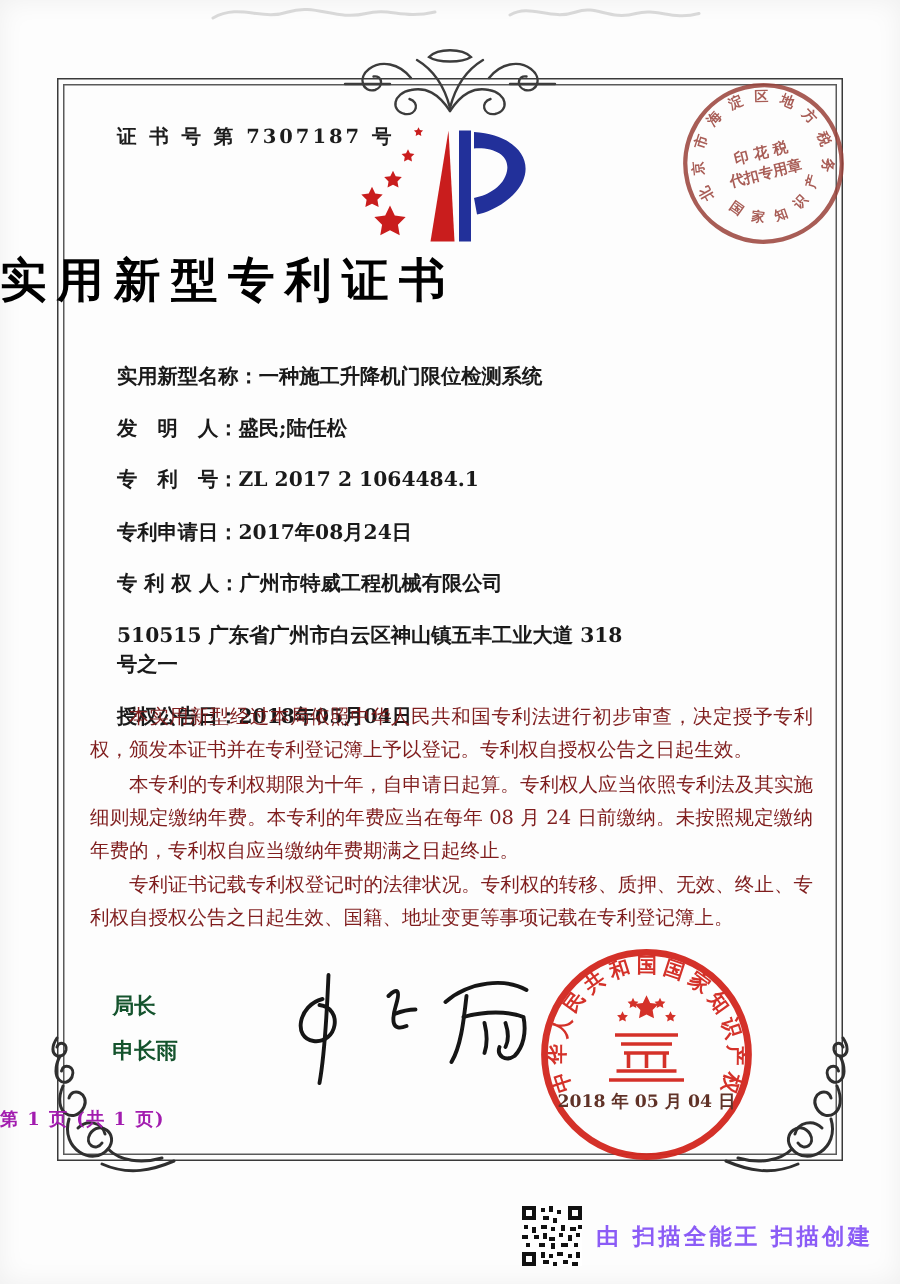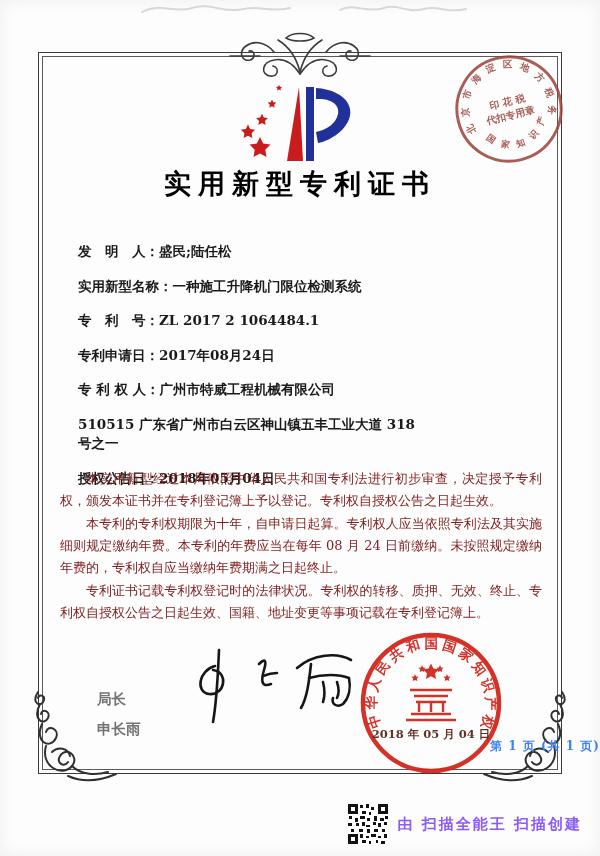--- a/index.html
+++ b/index.html
@@ -5,36 +5,36 @@
   html,body{margin:0;padding:0;background:#e9e9e9;}
   .page{
     position:relative;width:600px;height:856px;background:#fdfdfd;
     font-family:"DejaVu Serif","Liberation Serif",serif;color:#222;overflow:hidden;
     box-shadow:inset 0 0 18px rgba(0,0,0,.06);
   }
   .frame-outer{position:absolute;left:38px;top:52px;right:38px;bottom:82px;border:1.5px solid #3a3a3a;}
   .frame-inner{position:absolute;left:3px;top:3px;right:3px;bottom:3px;border:1px solid #5a5a5a;}
   .cert-no{position:absolute;left:78px;top:82px;font-size:13px;font-weight:bold;letter-spacing:2px;color:#1d1d1d;}
   .logo{position:absolute;left:230px;top:74px;width:140px;height:90px;}
-  .title{position:absolute;left:0;top:166px;width:100%;text-align:center;
-         font-size:27px;font-weight:bold;letter-spacing:7px;color:#000;}
+  .title{position:absolute;left:0;top:166px;width:100%;
+         font-size:31px;font-weight:bold;letter-spacing:7px;color:#000;}
   .fields{position:absolute;left:78px;top:242px;width:455px;font-size:13.5px;}
   .frow{display:flex;margin-bottom:15px;line-height:1.45;}
   .flabel{font-weight:bold;white-space:pre;flex:0 0 auto;color:#1a1a1a;}
   .fvalue{font-weight:bold;color:#1a1a1a;max-width:360px;}
   .frow-split{display:flex;justify-content:space-between;margin-bottom:16px;}
   .fpair{display:flex;}
   .paragraphs{position:absolute;left:60px;top:468px;width:482px;font-size:13px;
               line-height:1.72;text-align:justify;color:#7f1d1d;}
   .paragraphs p{margin:0;text-indent:2em;}
-  .sig-block{position:absolute;left:97px;top:656px;font-size:14.5px;font-weight:bold;line-height:2.1;color:#737373;margin-top:28px;}
+  .sig-block{position:absolute;left:75px;top:656px;font-size:14.5px;font-weight:bold;line-height:2.1;color:#14532d;}
   .sig-svg{position:absolute;left:185px;top:642px;}
   .seal{position:absolute;left:352px;top:628px;opacity:.95;}
   .stamp{position:absolute;left:450px;top:50px;opacity:.85;transform:rotate(-14deg);}
-  .page-info{position:absolute;left:0;top:738px;width:100%;text-align:right;font-size:12px;font-weight:bold;letter-spacing:1px;color:#3b82f6;}
+  .page-info{position:absolute;left:0;top:738px;width:100%;text-align:left;font-size:12px;font-weight:bold;letter-spacing:1px;color:#a21caf;}
   .ornament-top{position:absolute;left:226px;top:28px;}
   .flourish-bl{position:absolute;left:28px;bottom:70px;}
   .flourish-br{position:absolute;right:28px;bottom:70px;transform:scaleX(-1);}
   .scan-scribble{position:absolute;left:140px;top:0px;opacity:.35;}
   .scanner-bar{position:absolute;right:18px;bottom:12px;display:flex;align-items:center;gap:10px;}
   .scanner-text{font-size:15px;font-weight:bold;color:#8b5cf6;letter-spacing:2px;
                 font-family:"DejaVu Sans","Liberation Sans",sans-serif;}
 </style>
 </head>
 <body>
@@ -77,20 +77,21 @@
       <path d="M10,2 C2,14 14,18 16,10 C17,5 11,4 10,8"></path>
       <path d="M12,14 C4,30 16,36 20,28 C23,21 14,18 13,24"></path>
       <path d="M14,34 C6,52 22,60 28,48 C32,39 20,34 18,42"></path>
       <path d="M18,56 C12,76 34,88 44,76 C52,66 38,56 32,66 C28,73 36,78 40,72"></path>
       <path d="M40,86 C58,94 74,90 88,84"></path>
       <path d="M44,76 C52,84 66,86 80,82"></path>
       <path d="M24,62 C30,56 40,58 42,66"></path>
     </g>
   </svg>
 
+  <div class="cert-no">证 书 号 第 7307187 号</div>
 
   <svg class="logo" viewBox="0 0 140 90">
     <defs>
       <polygon id="star" points="0,-10 2.9,-4 9.5,-3.1 4.8,1.6 5.9,8.1 0,5 -5.9,8.1 -4.8,1.6 -9.5,-3.1 -2.9,-4"></polygon>
     </defs>
     <g fill="#c91d1d">
       <use href="#star" transform="translate(30,74) scale(1.1)"></use>
       <use href="#star" transform="translate(18,58) scale(0.75)"></use>
       <use href="#star" transform="translate(32,46) scale(0.62)"></use>
       <use href="#star" transform="translate(42,30) scale(0.45)"></use>
@@ -116,26 +117,26 @@
     </text>
     <text font-size="9" fill="#9a423a" font-weight="bold">
       <textPath href="#stampBottom" startOffset="4" textLength="112" lengthAdjust="spacing">国家知识产权局</textPath>
     </text>
     <text x="60" y="56" text-anchor="middle" font-size="10" font-weight="bold" fill="#9a423a">印 花 税</text>
     <text x="60" y="70" text-anchor="middle" font-size="10" font-weight="bold" fill="#9a423a">代扣专用章</text>
   </svg>
 
   <div class="fields">
     <div class="frow">
+      <span class="flabel">实用新型名称：</span>
+      <span class="fvalue">一种施工升降机门限位检测系统</span>
+    </div>
+    <div class="frow">
       <span class="flabel">发　明　人：</span>
       <span class="fvalue">盛民;陆任松</span>
-    </div>
-    <div class="frow">
-      <span class="flabel">实用新型名称：</span>
-      <span class="fvalue">一种施工升降机门限位检测系统</span>
     </div>
     <div class="frow">
       <span class="flabel">专　利　号：</span>
       <span class="fvalue">ZL 2017 2 1064484.1</span>
     </div>
     <div class="frow">
       <span class="flabel">专利申请日：</span>
       <span class="fvalue">2017年08月24日</span>
     </div>
     <div class="frow">

